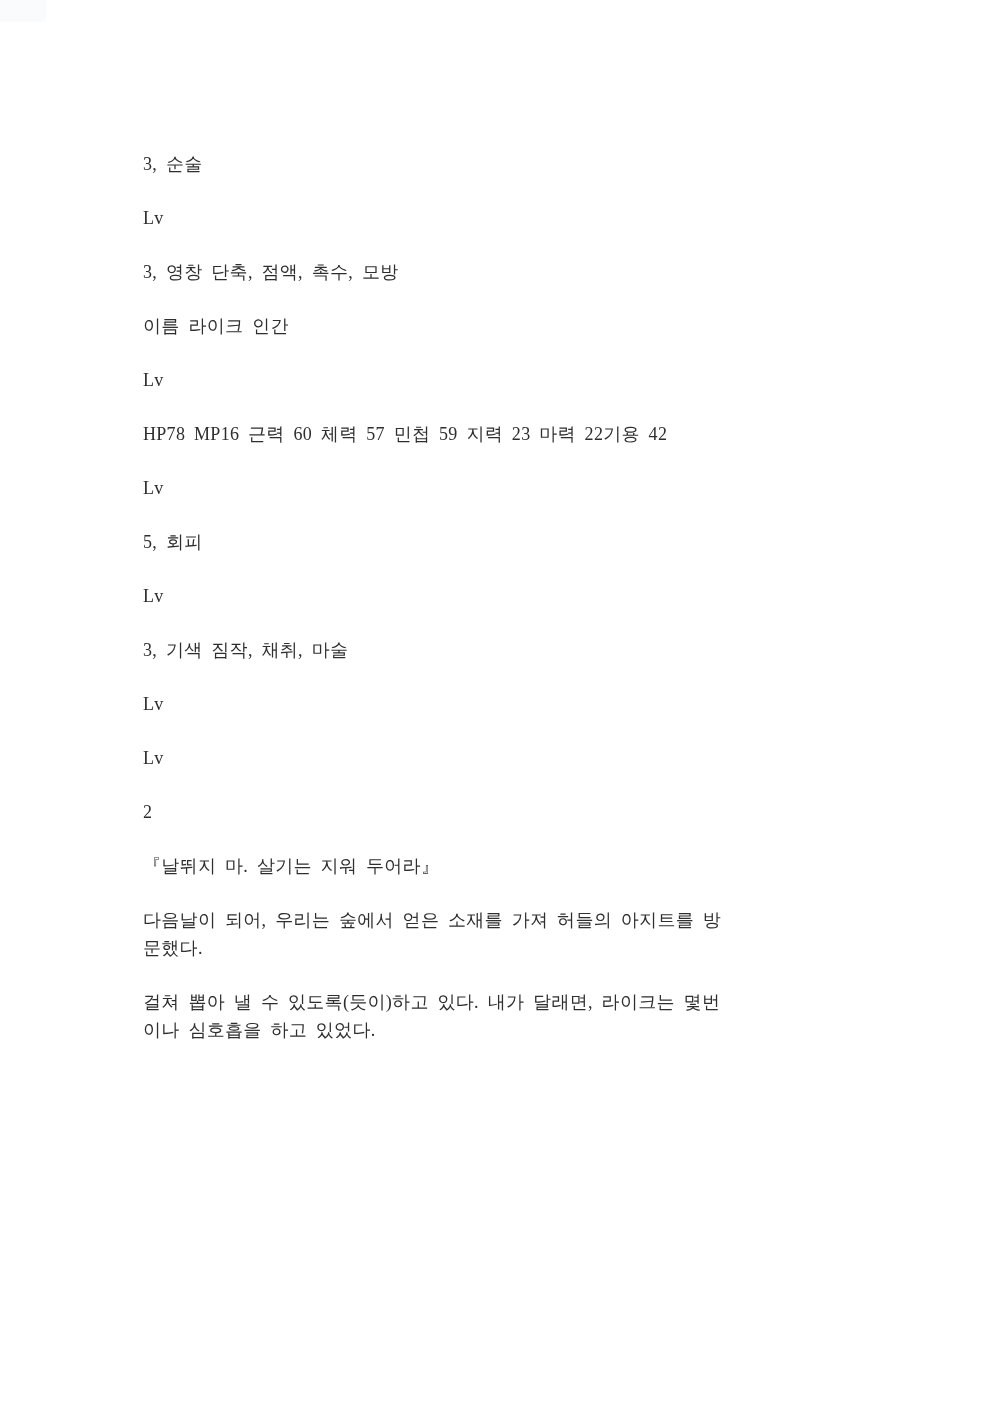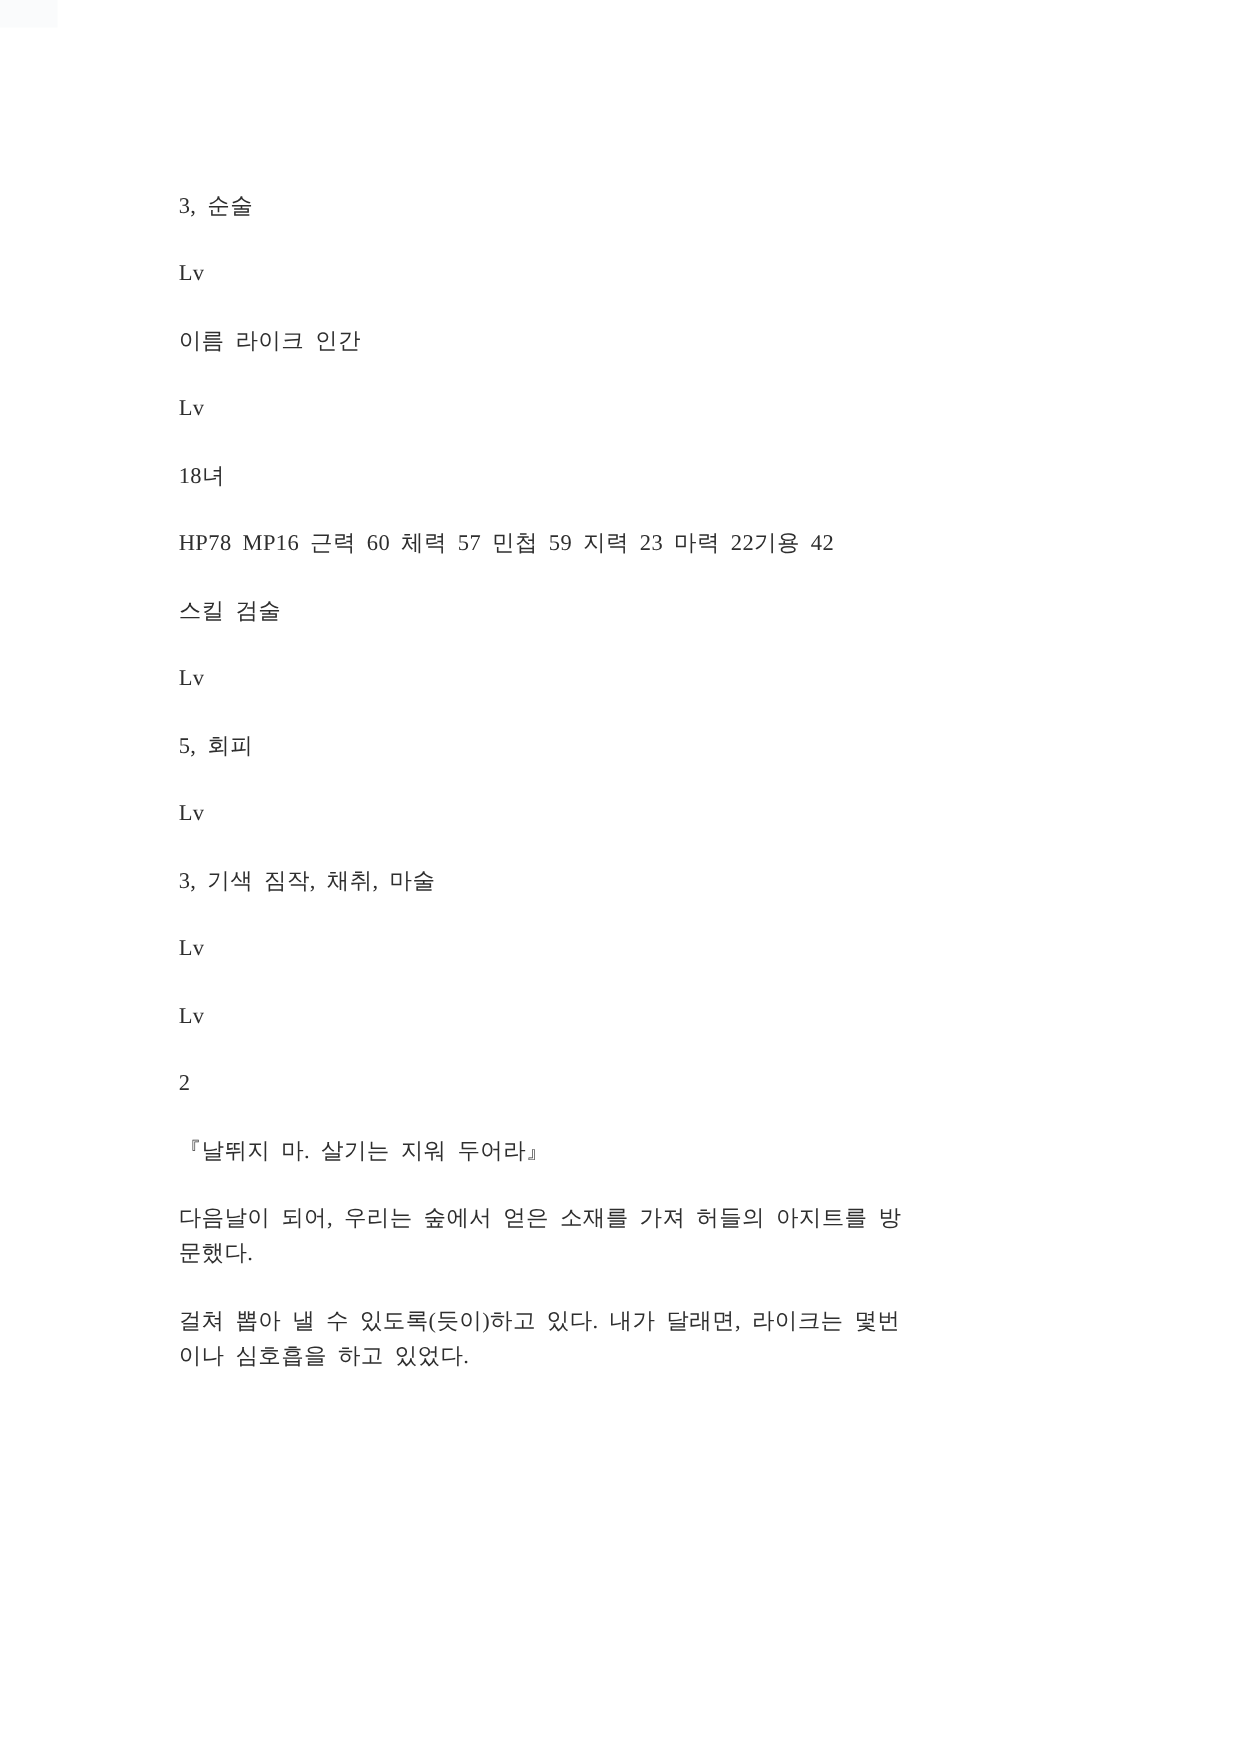--- a/index.html
+++ b/index.html
@@ -45,25 +45,24 @@
 <body>
 
 <div class="page">
   <div class="corner-artifact"></div>
 
   <main class="content">
 
     <section>
       <p class="line">3, 순술</p>
       <p class="line">Lv</p>
+      <p class="line">3, 영창 단축, 점액, 촉수, 모방</p>
       <p class="line">이름 라이크 인간</p>
       <p class="line">Lv</p>
-      <p class="line">18녀</p>
       <p class="line">HP78 MP16 근력 60 체력 57 민첩 59 지력 23 마력 22기용 42</p>
-      <p class="line">스킬 검술</p>
       <p class="line">Lv</p>
       <p class="line">5, 회피</p>
       <p class="line">Lv</p>
       <p class="line">3, 기색 짐작, 채취, 마술</p>
       <p class="line">Lv</p>
       <p class="line">Lv</p>
       <p class="line">2</p>
     </section>
 
     <section>

